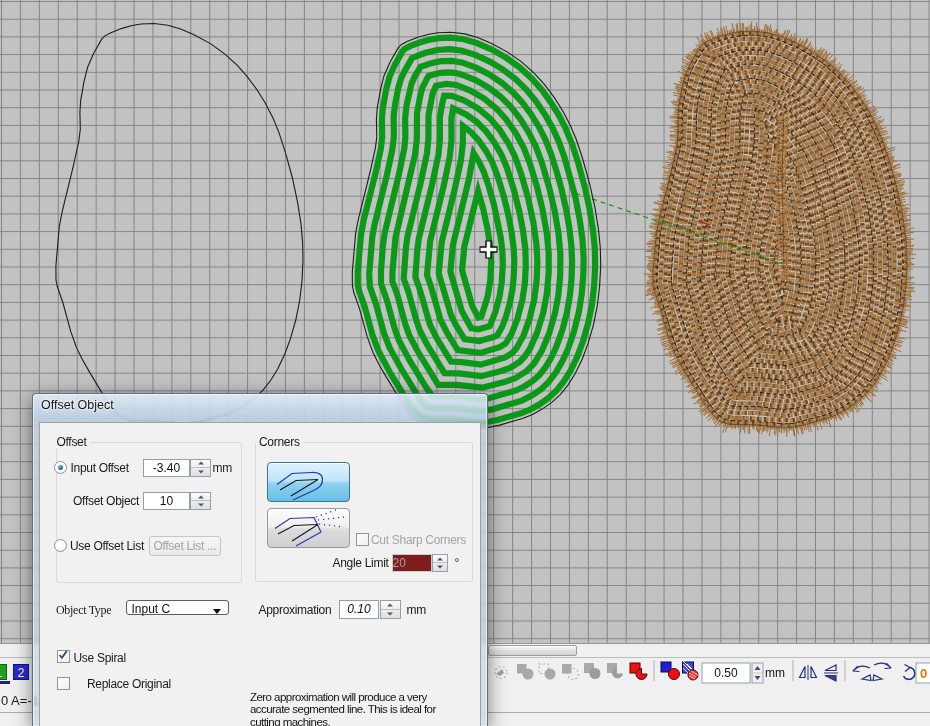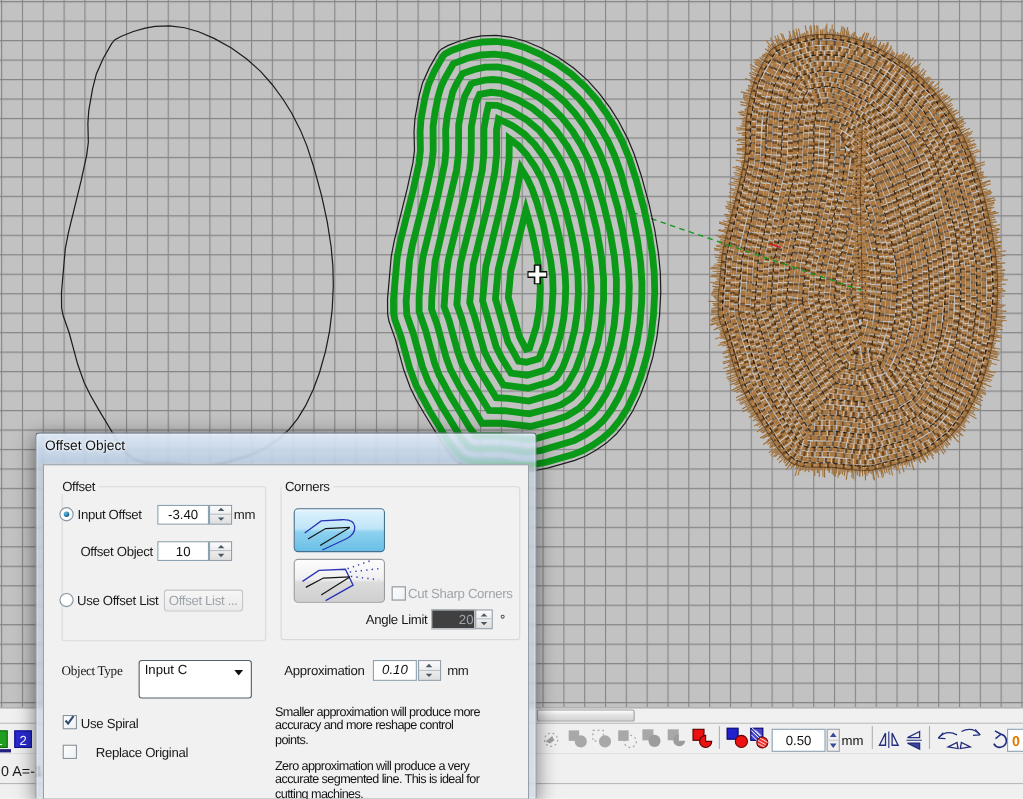--- a/index.html
+++ b/index.html
@@ -21,21 +21,21 @@
   border:1px solid #636f7b; border-bottom:none; border-radius:4px 4px 0 0; backdrop-filter:blur(1.1px);
   box-shadow:0 4px 18px rgba(0,0,0,0.5), inset 0 0 0 1px rgba(255,255,255,0.55);padding-left:32px; }
 #dlg-title { position:absolute; left:8px; top:4px; font-size:12.5px; color:#121212; text-shadow:0 0 3px #fff, 0 0 3px #fff; }
 #client { position:absolute; left:6px; top:28px; width:442px; height:305px; background:#f1f1f1; border:1px solid #98a0a8; }
 #client .abs { position:absolute; }
 .group { border:1px solid #d9d9d9; border-radius:3px; }
 .glab { font-size:12px; letter-spacing:-0.3px; color:#1a1a1a; background:#f1f1f1; padding:0 3px; line-height:14px; }
 .lbl { font-size:12px; letter-spacing:-0.3px; color:#1a1a1a; white-space:nowrap; line-height:14px; }
 .glbl { font-size:12px; letter-spacing:-0.3px; color:#9ea4a9; white-space:nowrap; line-height:14px; }
 .field { background:#fff; border:1px solid #8da2b0; font-size:12px; color:#111; text-align:center; }
-.dfield { background:#404040; border:1px solid #c6cdd2; font-size:12px; color:#9ea4a9; text-align:right; }
+.dfield { background:#7f1d1d; border:1px solid #c6cdd2; font-size:12px; color:#9ea4a9; text-align:left; }
 .spin { width:21px; border:1px solid #95a0aa; background:linear-gradient(#fbfbfb,#dfdfdf); }
 .spin .up, .spin .dn { position:absolute; left:0; width:100%; height:50%; }
 .spin .up:after, .spin .dn:after { content:""; position:absolute; left:50%; top:50%; transform:translate(-50%,-50%); border-left:3px solid transparent; border-right:3px solid transparent; }
 .spin .up { top:0; border-bottom:1px solid #b9c2ca; }
 .spin .up:after { border-bottom:3.5px solid #4a5a66; }
 .spin .dn { bottom:0; }
 .spin .dn:after { border-top:3.5px solid #4a5a66; }
 .radio { width:13px; height:13px; border:1px solid #8795a0; border-radius:50%; background:radial-gradient(circle at 40% 35%, #fff 55%, #dce4ea); }
 .radio.sel:after { content:""; position:absolute; left:3px; top:3px; width:5px; height:5px; border-radius:50%; background:radial-gradient(circle at 35% 30%, #5fc0e8, #155e84 75%, #0f4a6a); }
 .chk { width:13px; height:13px; border:1px solid #8a949c; background:linear-gradient(135deg,#fdfdfd,#eef0f2); }
@@ -302,35 +302,34 @@
   <div class="abs glbl" style="left:331px; top:110px;">Cut Sharp Corners</div>
   <div class="abs lbl" style="left:292.5px; top:132.5px;">Angle Limit</div>
   <div class="abs dfield" style="left:351.5px; top:131px; width:40px; height:18px; line-height:16px;">20</div>
   <div class="abs spin" style="left:391.5px; top:131px; height:18px; width:16px;">
           <div class="up"></div>
           <div class="dn"></div>
         </div>
   <div class="abs lbl" style="left:414.5px; top:133px;">°</div>
 
   <div class="abs lbl" style="left:16px; top:179.5px;font-family:Liberation Serif, serif;">Object Type</div>
-  <div class="abs combo" style="left:85.5px; top:177px; width:103px; height:35px; line-height:17px; padding-left:5px;">Input C</div>
+  <div class="abs combo" style="left:85.5px; top:177px; width:103px; height:15px; line-height:17px; padding-left:5px;">Input C</div>
   <div class="abs lbl" style="left:218.5px; top:180px;">Approximation</div>
   <div class="abs field" style="left:299px; top:177px; width:40px; height:19px; line-height:17px;font-style:italic;">0.10</div>
   <div class="abs spin" style="left:339.5px; top:177px; height:19px;">
           <div class="up"></div>
           <div class="dn"></div>
         </div>
   <div class="abs lbl" style="left:366.5px; top:180px;">mm</div>
 
   <div class="abs chk" style="left:17px; top:227px;">
     <svg width="13" height="13" viewBox="0 0 13 13" style="position:absolute;left:-1px;top:-2px">
             <path d="M2.6,6 L4.9,8.8 L9.8,2" fill="none" stroke="#2d4e71" stroke-width="1.9"></path>
           </svg>
   </div>
   <div class="abs lbl" style="left:33.5px; top:227.5px;">Use Spiral</div>
   <div class="abs chk" style="left:17px; top:253.5px;"></div>
   <div class="abs lbl" style="left:47px; top:254px;">Replace Original</div>
 
-  <div class="abs para" style="left:210px; top:219px;">Smaller approximation will produce more<br>accuracy and more reshape control<br>points.</div>
   <div class="abs para" style="left:210px; top:268px;">Zero approximation will produce a very<br>accurate segmented line. This is ideal for<br>cutting machines.</div>
  </div>
 </div>
 
 </div>
 </body></html>

